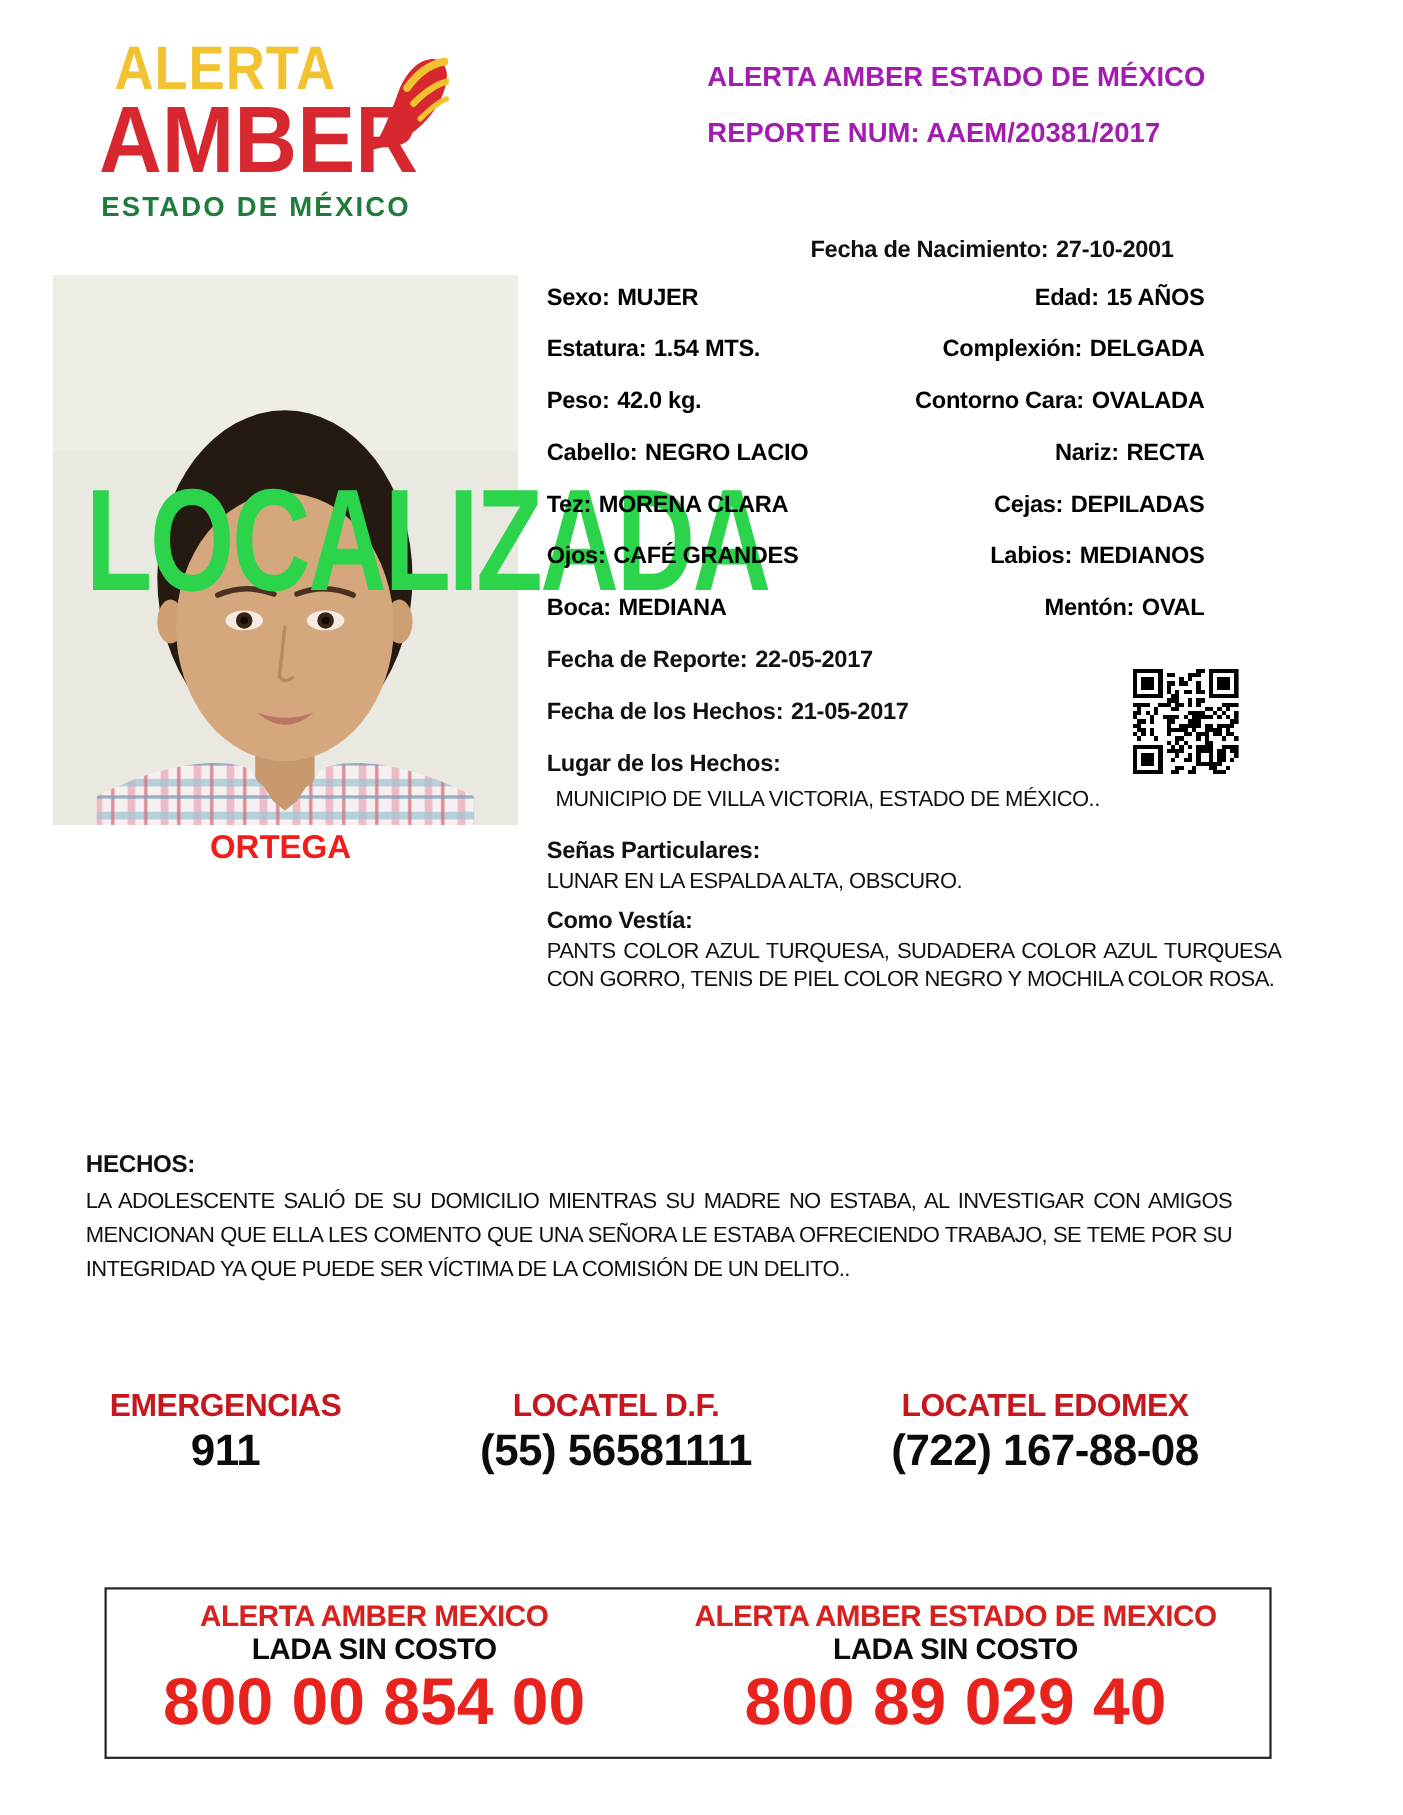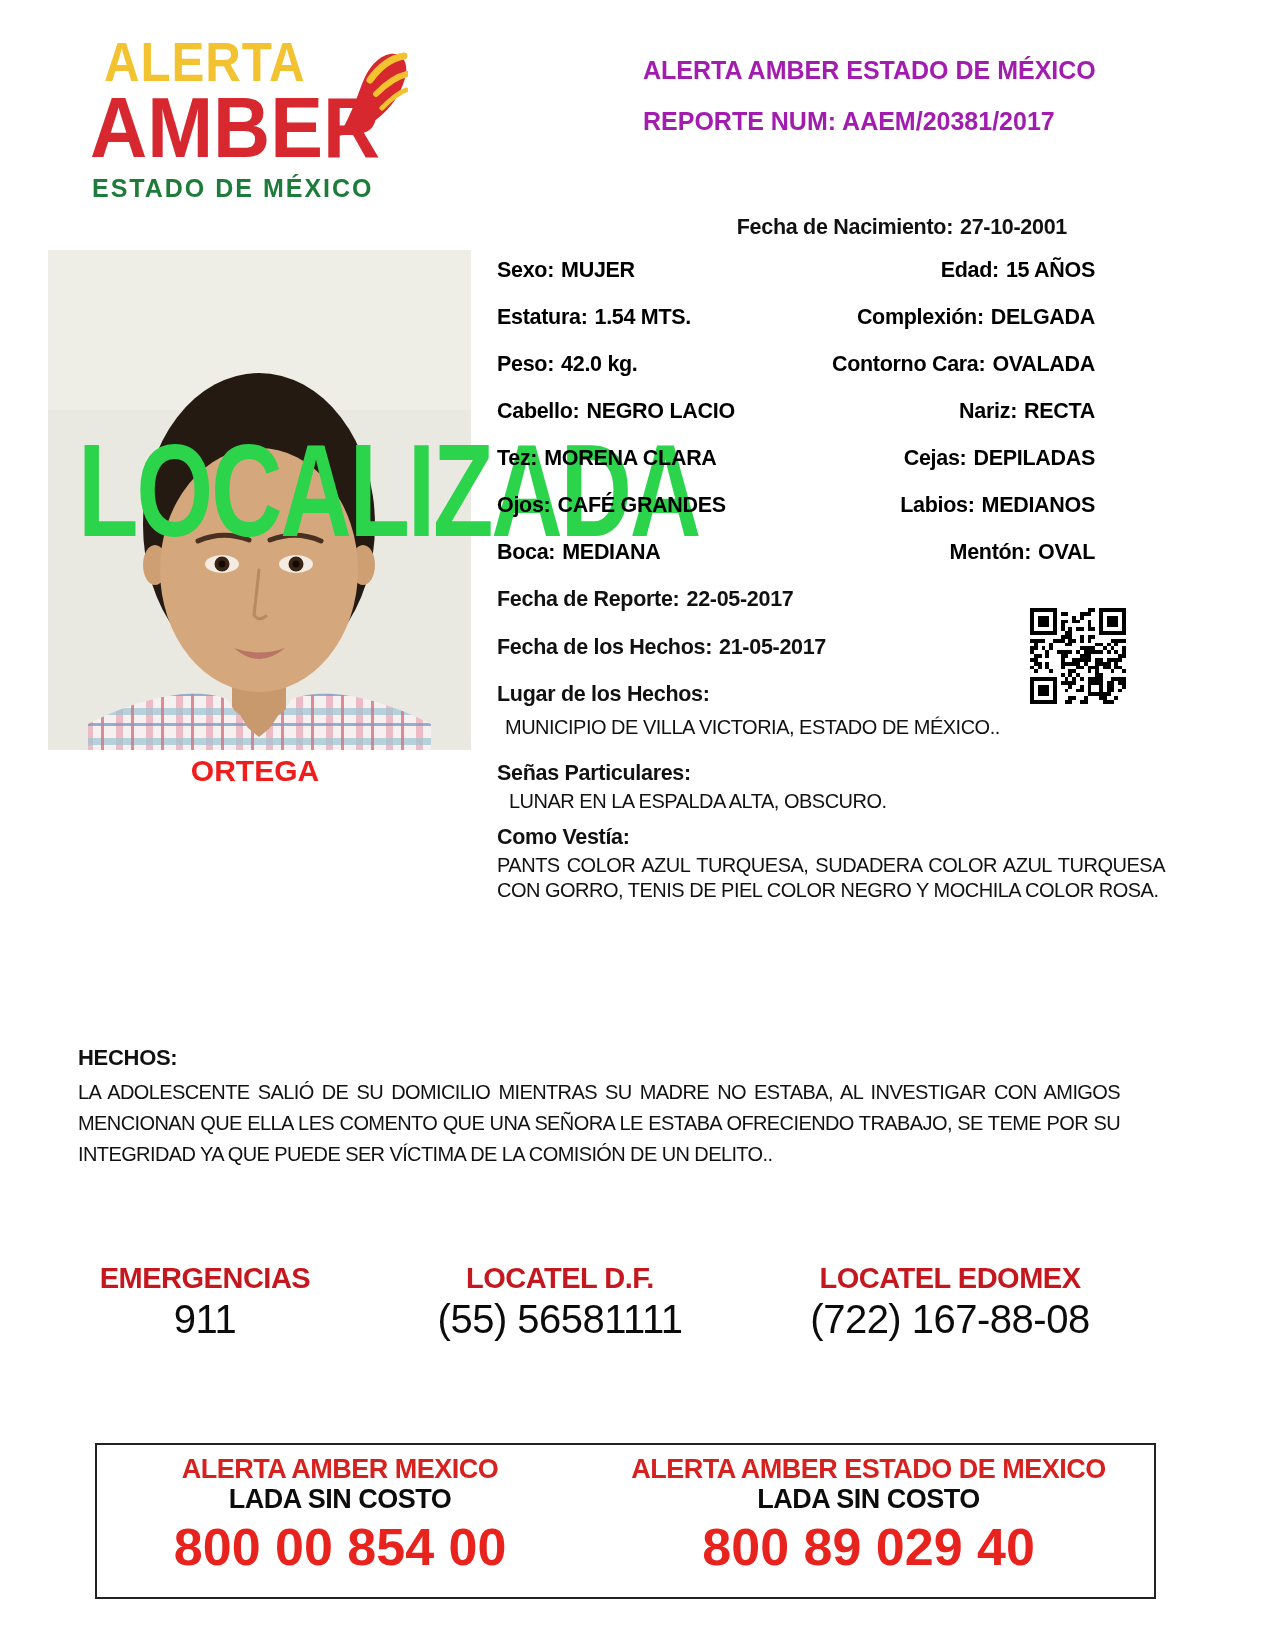--- a/index.html
+++ b/index.html
@@ -40,46 +40,46 @@
   .fv{margin-left:7px;}
   
   .report{position:absolute;left:497px;top:588px;width:668px;z-index:10;}
   .rep-line{font-size:21.5px;font-weight:bold;letter-spacing:-0.3px;line-height:22px;}
   .rep-line + .rep-line{margin-top:26px;}
   .sec-label{font-size:21.5px;font-weight:bold;letter-spacing:-0.3px;line-height:22px;}
   .sec-value{font-size:20px;font-weight:normal;letter-spacing:-0.5px;line-height:25px;}
   .mt-lugar{margin-top:25px;}
   .mt-lugarv{margin-top:10px;padding-left:8px;}
   .mt-senas{margin-top:22px;}
-  .mt-senasv{margin-top:5px;margin-left:12px;}
+  .mt-senasv{margin-top:5px;}
   .mt-vestia{margin-top:12px;}
   .mt-vestiav{margin-top:5px;text-align:justify;}
   
   .qr{position:absolute;left:1030px;top:608px;width:96px;height:96px;z-index:10;background:#fff;}
   
   .hechos{position:absolute;left:78px;top:1045px;width:1042px;}
   .hechos-label{font-size:22px;font-weight:bold;letter-spacing:-0.3px;}
   .hechos-text{margin-top:6px;font-size:20px;letter-spacing:-0.6px;line-height:31px;text-align:justify;}
   
   .emergency{position:absolute;left:0;top:1262px;width:1275px;height:110px;}
   .ecol{position:absolute;text-align:center;}
   .ecol-1{left:70px;width:270px;}
   .ecol-2{left:385px;width:350px;}
   .ecol-3{left:765px;width:370px;}
   .elabel{font-size:29px;font-weight:bold;color:#c5171e;letter-spacing:-0.5px;line-height:32px;}
-  .enumber{margin-top:3px;font-size:40px;font-weight:normal;color:#0c0c0c;letter-spacing:-0.5px;line-height:44px;}
+  .enumber{margin-top:3px;font-size:40px;font-weight:bold;color:#0c0c0c;letter-spacing:-0.5px;line-height:44px;}
   
   .footer-box{position:absolute;left:95px;top:1443px;width:1057px;height:152px;
     border:2px solid #222;display:flex;background:#fff;}
   .fb-col{text-align:center;padding-top:9px;}
   .fb-col-1{flex:0 0 46%;}
   .fb-col-2{flex:0 0 54%;}
   .fb-title{font-size:27px;font-weight:bold;color:#d7211f;letter-spacing:-0.5px;line-height:30px;}
   .fb-sub{font-size:27px;font-weight:bold;color:#0c0c0c;letter-spacing:-0.5px;line-height:30px;}
-  .fb-number{margin-top:6px;font-size:52px;font-weight:bold;color:#e8221d;letter-spacing:0px;line-height:54px;}
+  .fb-number{margin-top:6px;font-size:60px;font-weight:bold;color:#e8221d;letter-spacing:0px;line-height:54px;}
 </style>
 </head>
 <body>
 
 <div class="page">
 
   <div class="logo">
     <div class="logo-alerta">ALERTA</div>
     <div class="logo-swoosh">
       <svg width="90" height="105" viewBox="0 0 90 105">

